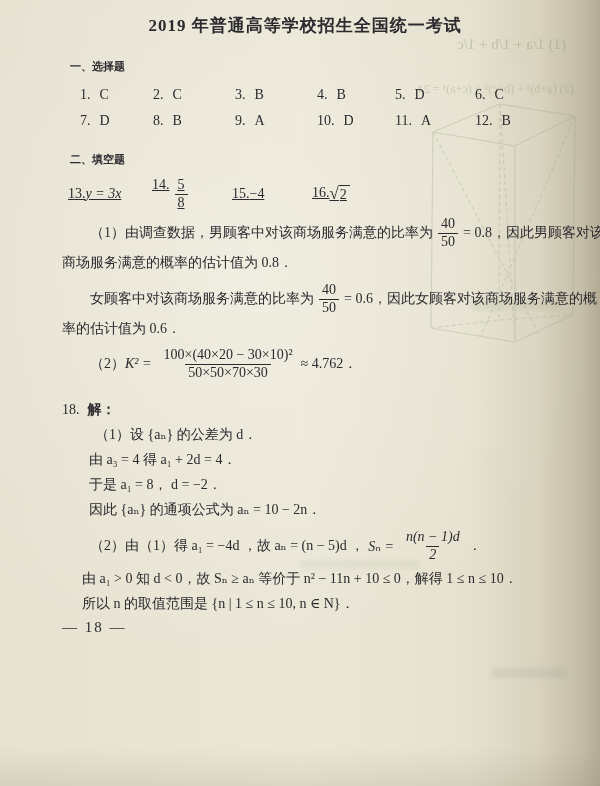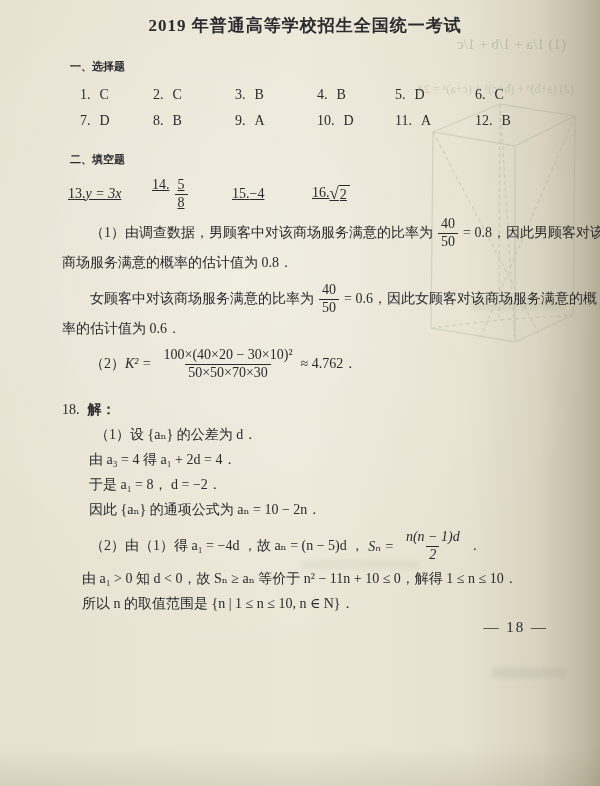--- a/index.html
+++ b/index.html
@@ -34,21 +34,21 @@
   .mt3{margin-top:3px;}.mt6{margin-top:6px;}.mt10{margin-top:10px;}
   .frac{display:inline-flex;flex-direction:column;align-items:center;line-height:1.15;margin:0 5px;vertical-align:middle;}
   .frac .num{padding:0 3px;}
   .frac .den{border-top:1px solid #2b2a2e;padding:0 3px;}
   .it{font-style:italic;}
   .jie{font-weight:700;}
   .qnum{margin-right:8px;}
   .sqrt{display:inline-flex;align-items:flex-start;}
   .sqrt-sign{font-size:17px;line-height:1.1;}
   .sqrt-val{border-top:1.2px solid #2b2a2e;padding:1px 3px 0 1px;}
-  .pageno{margin-top:1px;text-align:right;font-size:15px;line-height:20px;letter-spacing:2px;}
+  .pageno{margin-top:1px;text-align:left;font-size:15px;line-height:20px;letter-spacing:2px;}
   
   .bleed{position:absolute;transform:scaleX(-1);color:rgba(125,148,108,0.38);filter:blur(0.6px);white-space:nowrap;z-index:1;}
   .bleed1{top:36px;right:34px;font-size:15px;}
   .bleed2{top:82px;right:26px;font-size:12px;color:rgba(130,150,115,0.30);}
   .prism{position:absolute;left:415px;top:90px;width:175px;height:262px;opacity:0.30;z-index:1;}
   .smudge{position:absolute;filter:blur(2px);border-radius:4px;z-index:1;}
   .sm1{left:470px;top:300px;width:92px;height:10px;background:rgba(150,160,130,0.14);}
   .sm2{left:492px;top:668px;width:74px;height:10px;background:rgba(145,150,135,0.16);}
   .sm3{left:300px;top:560px;width:120px;height:9px;background:rgba(150,155,135,0.10);}
 </style>

